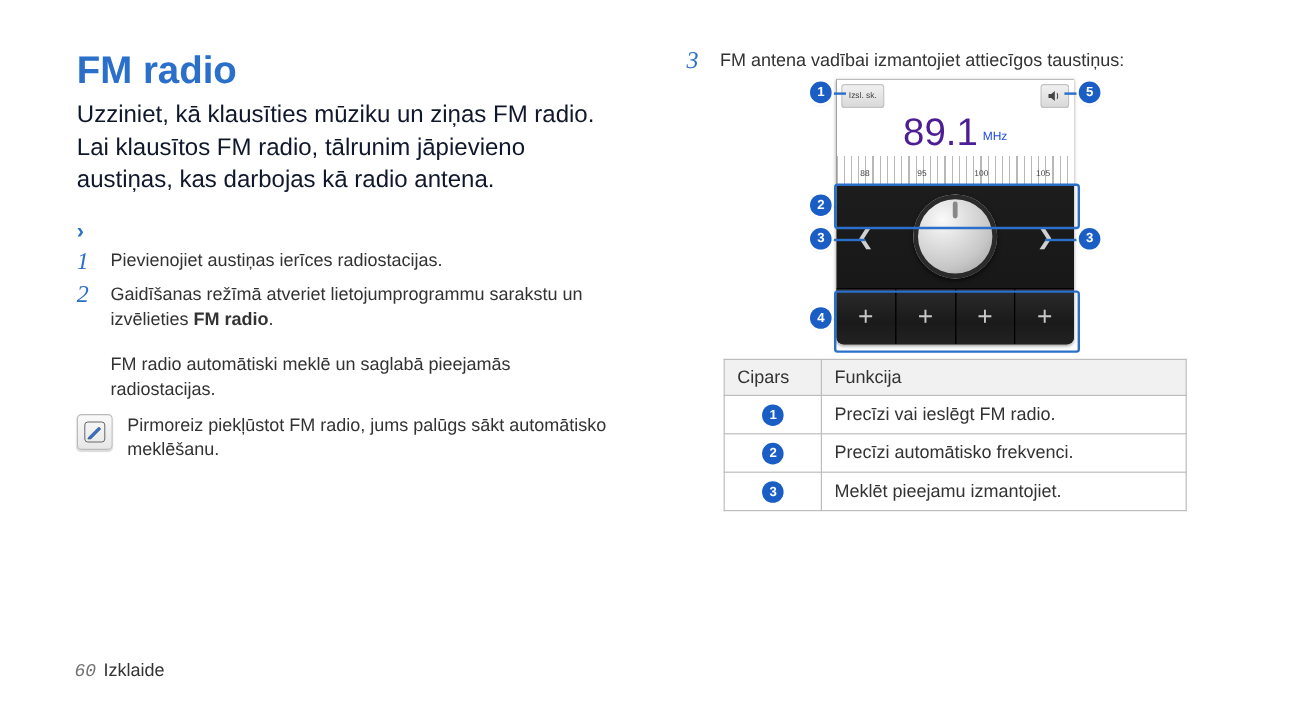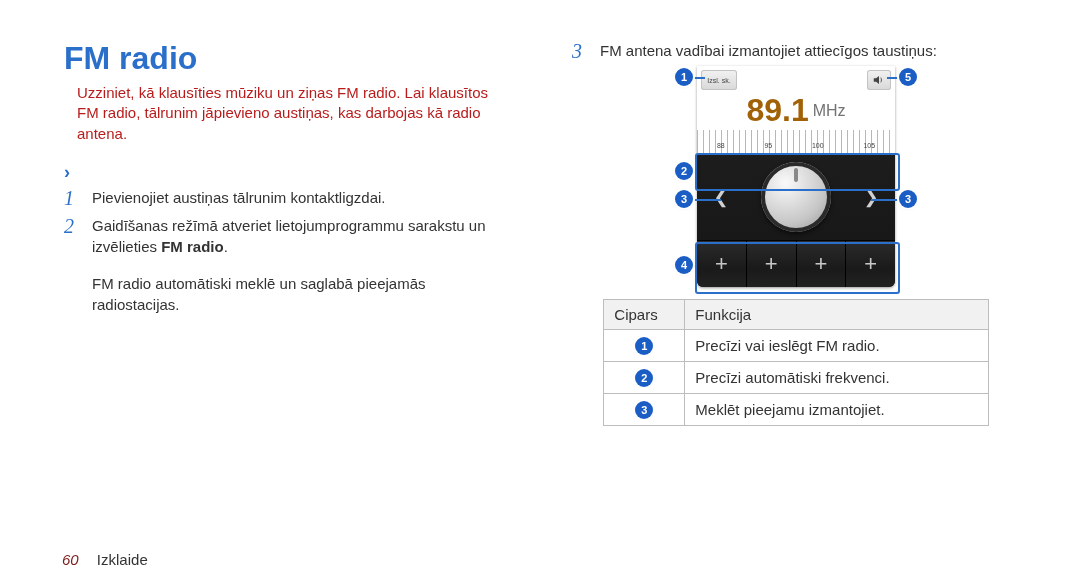--- a/index.html
+++ b/index.html
@@ -29,24 +29,24 @@
   .col-left { padding-right: 10px; }
   .col-right { padding-left: 10px; }
 
   h1.title {
     color: #2a6fc9;
     font-size: 32px;
     font-weight: 600;
     margin: 0 0 6px 0;
   }
   p.intro {
-    font-size: 15px;
+    font-size: 20px;
     line-height: 1.35;
-    margin: 0 0 18px 13px;
-    color: #b91c1c;
+    margin: 0 0 18px 0;
+    color: #0f172a;
   }
   .subhead {
     display: flex;
     align-items: center;
     gap: 6px;
     color: #2a6fc9;
     font-weight: 700;
     font-size: 21px;
     margin: 4px 0 2px 0;
   }
@@ -159,28 +159,28 @@
     align-items: center;
     justify-content: center;
     font-size: 7px;
     color: #444;
   }
   .btn-pwr { left: 4px; width: 36px; }
   .btn-spk { right: 4px; width: 24px; }
   .btn-spk svg { width: 14px; height: 14px; }
   .freq-val {
     font-size: 32px;
-    font-weight: 700;
-    color: #a16207;
+    font-weight: 400;
+    color: #4c1d95;
     font-family: Arial, sans-serif;
     line-height: 1;
   }
   .freq-unit {
-    font-size: 16px;
-    color: #737373;
+    font-size: 10px;
+    color: #1d4ed8;
     align-self: flex-end;
     margin-left: 4px;
     margin-bottom: 6px;
     text-align: center;
   }
   .tick-bar {
     height: 24px;
     background: #fff;
     position: relative;
     overflow: hidden;
@@ -319,53 +319,62 @@
   
   .footer {
     position: absolute;
     left: 62px;
     bottom: 18px;
     font-size: 15px;
     color: #333;
   }
   .footer .pg {
     font-style: italic;
-    color: #7f1d1d;
-    font-family: Liberation Sans, sans-serif;
-    margin-right: 14px;
+    color: #737373;
+    font-family: Liberation Mono, monospace;
+    margin-right: 2px;
   }
 
 </style>
 </head>
 <body>
 
 <div class="page">
 
   <div class="col col-left">
     <h1 class="title">FM radio</h1>
     <p class="intro">Uzziniet, kā klausīties mūziku un ziņas FM radio. Lai klausītos FM radio, tālrunim jāpievieno austiņas, kas darbojas kā radio antena.</p>
 
     <div class="subhead">
       <span class="chev">›</span>
     </div>
 
     <ol class="steplist">
       <li class="step">
         <span class="num">1</span>
-        <span class="body">Pievienojiet austiņas tālrunim kontaktligzdai.</span>
+        <span class="body">Pievienojiet austiņas ierīces radiostacijas.</span>
       </li>
       <li class="step">
         <span class="num">2</span>
         <span class="body">
           <span>Gaidīšanas režīmā atveriet lietojumprogrammu sarakstu un izvēlieties </span><strong>FM radio</strong><span>.</span>
         </span>
       </li>
     </ol>
     <div class="substep">FM radio automātiski meklē un saglabā pieejamās radiostacijas.</div>
 
+    <div class="note-box">
+      <div class="note-icon">
+        <svg viewBox="0 0 24 24">
+          <rect x="2" y="2" width="20" height="20" rx="3" fill="none" stroke="#666" stroke-width="1"></rect>
+          <path d="M6 17 L16 7 L18 9 L8 19 L5 19 Z" fill="#3d6fc0" stroke="#2a4d87" stroke-width="0.6"></path>
+        </svg>
+      </div>
+      <div>Pirmoreiz piekļūstot FM radio, jums palūgs sākt automātisko meklēšanu.</div>
+    </div>
   </div>
 
   <div class="col col-right">
     <div class="step-right">
       <span class="num">3</span>
       <span>FM antena vadībai izmantojiet attiecīgos taustiņus:</span>
     </div>
 
     <div class="diagram-wrap">
 
@@ -432,21 +441,21 @@
           <tr>
         <th>Cipars</th>
         <th>Funkcija</th>
       </tr>
       <tr>
         <td class="bnum"><span class="bnum-badge">1</span></td>
         <td>Precīzi vai ieslēgt FM radio.</td>
       </tr>
       <tr>
         <td class="bnum"><span class="bnum-badge">2</span></td>
-        <td>Precīzi automātiski frekvenci.</td>
+        <td>Precīzi automātisko frekvenci.</td>
       </tr>
       <tr>
         <td class="bnum"><span class="bnum-badge">3</span></td>
         <td>Meklēt pieejamu izmantojiet.</td>
       </tr>
     </tbody>
       </table>
   </div>
 
   <div class="footer">

